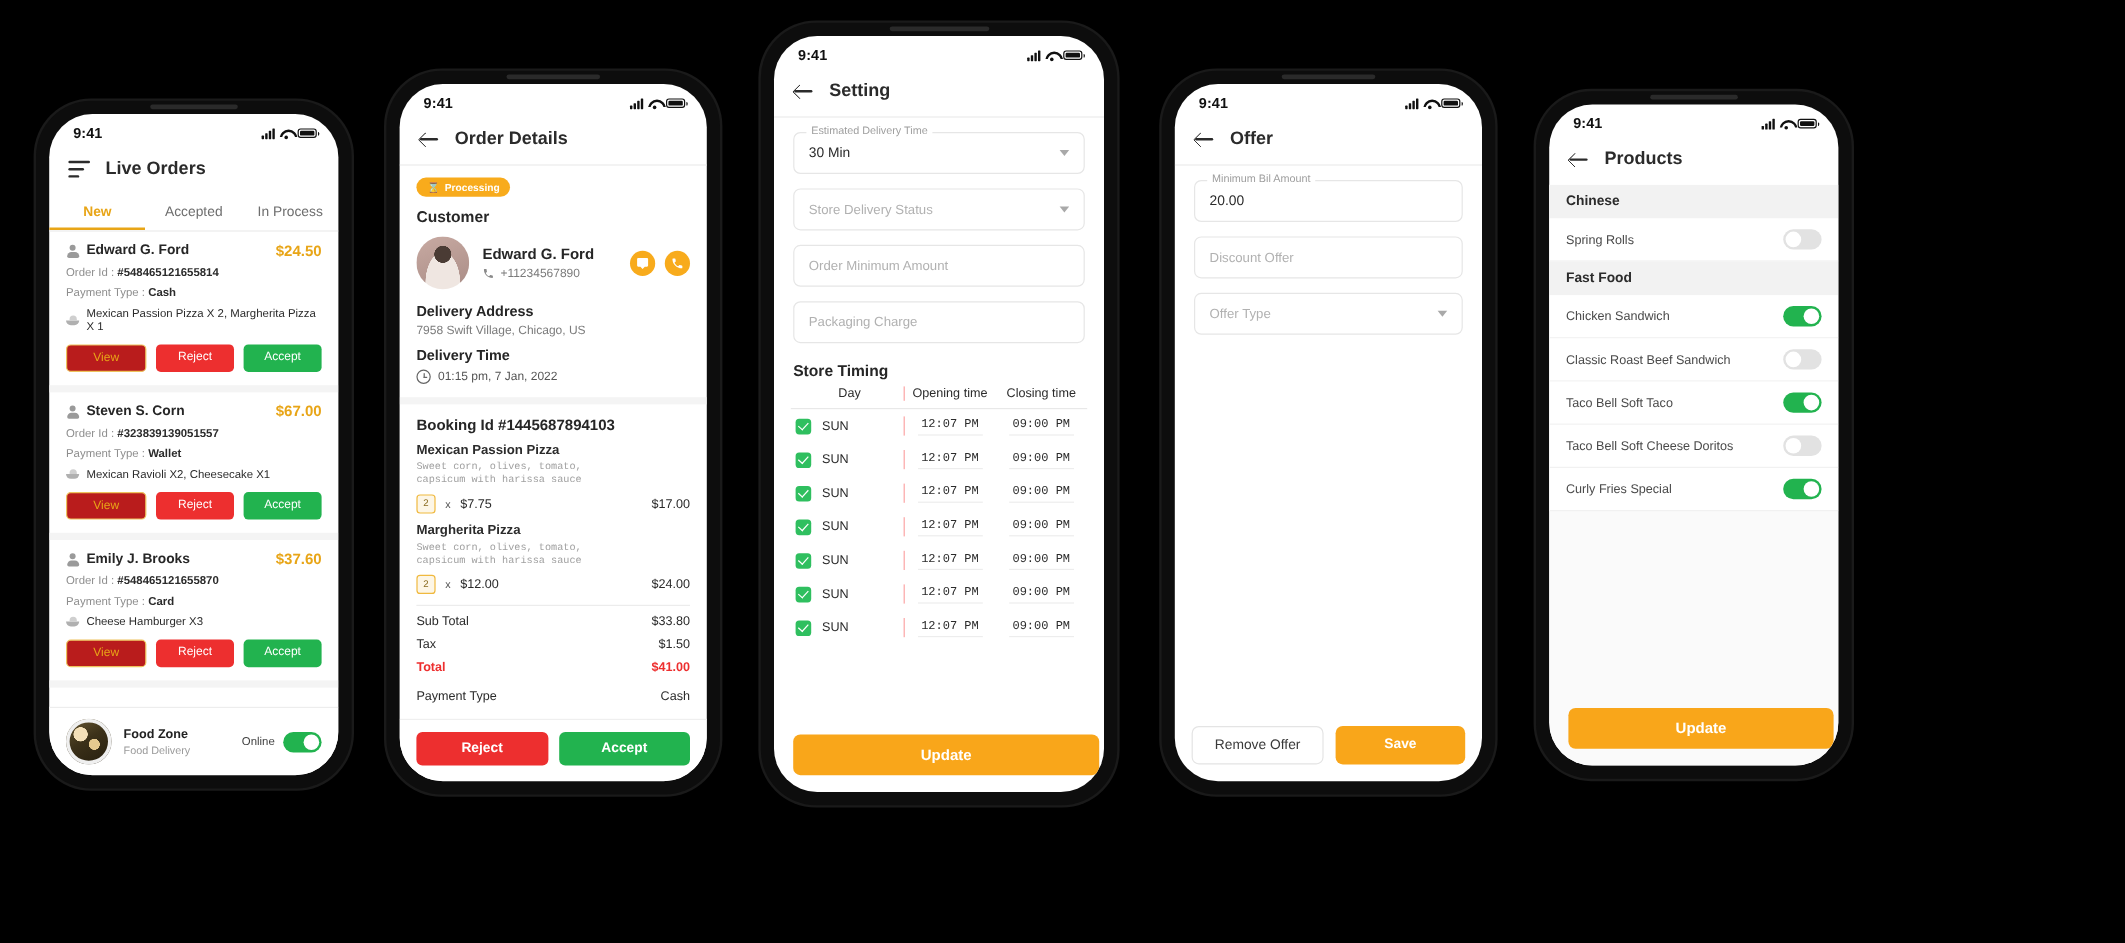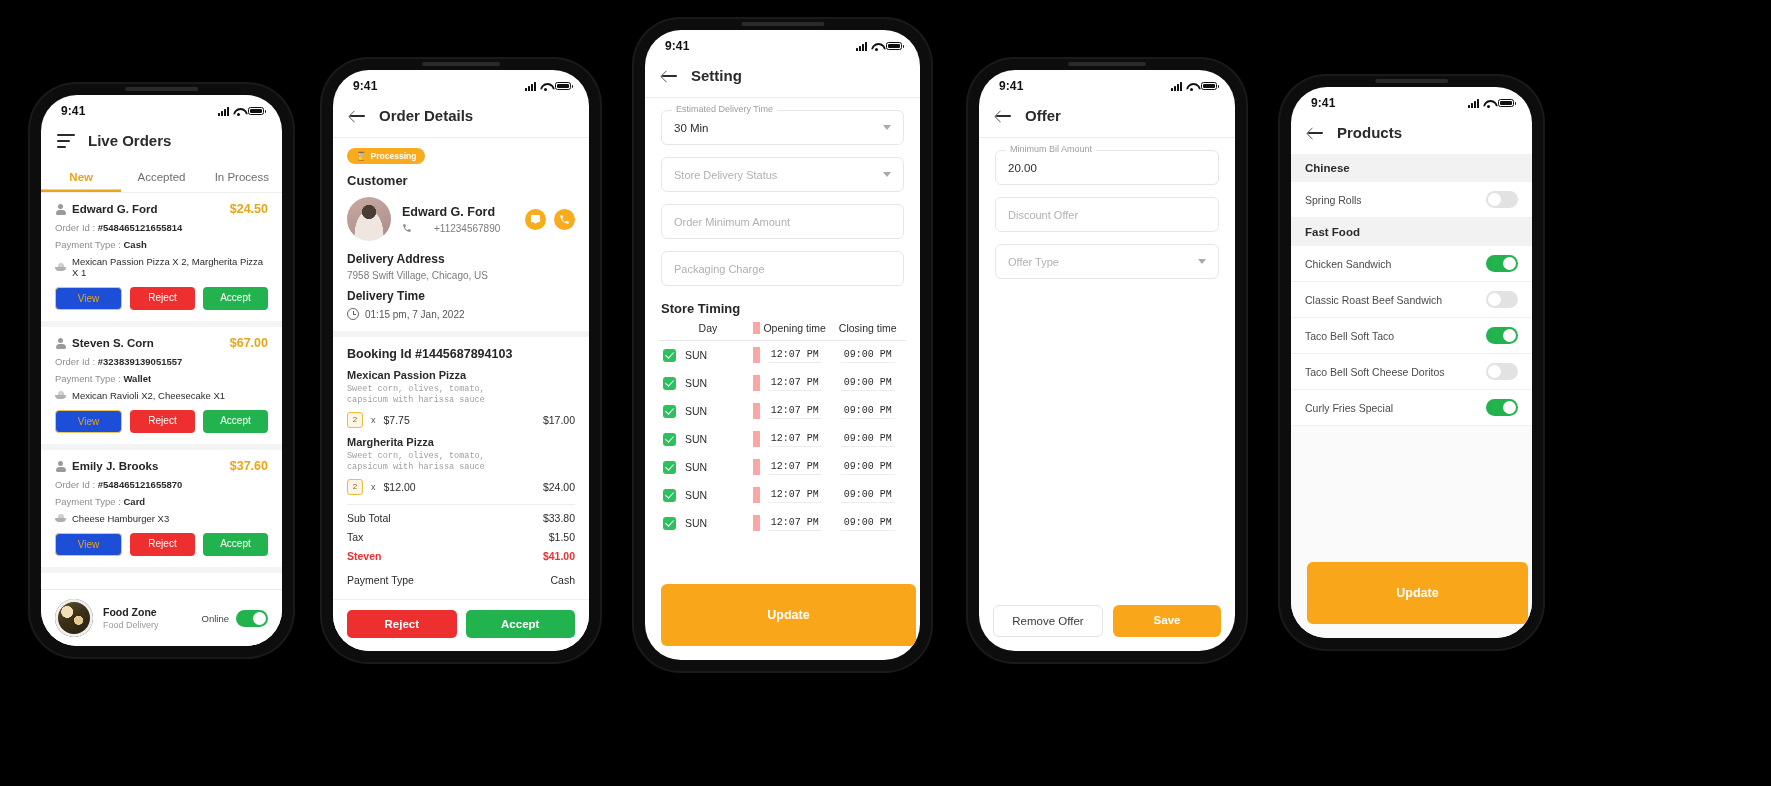--- a/index.html
+++ b/index.html
@@ -93,21 +93,21 @@
   
   .order-card { padding: 9px 14px 11px 14px; border-bottom:6px solid #f4f4f4; }
   .oc-top { display:flex; align-items:center; justify-content:space-between; }
   .oc-name { display:flex; align-items:center; gap:6px; font-size:11.5px; font-weight:700; color:#262626; }
   .oc-amt { font-size:12.5px; font-weight:700; color:#e8a517; }
   .oc-line { font-size:9.5px; color:#8e8e8e; margin-top:6px; }
   .oc-line b { color:#2b2b2b; font-weight:600; }
   .oc-items { display:flex; align-items:center; gap:6px; font-size:9.5px; color:#2b2b2b; margin-top:6px; }
   .oc-btns { display:flex; gap:8px; margin-top:9px; }
   .btn { flex:1; text-align:center; font-size:10px; padding:5px 0; border-radius:4px; cursor:pointer; }
-  .btn-view { color:#e8a517; border:1px solid #eec25c; background:#1d4ed8; }
+  .btn-view { color:#e8a517; border:1px solid #eec25c; background:#b91c1c; }
   .btn-reject { color:#fff; background:#ed2f2f; }
   .btn-accept { color:#fff; background:#22b34f; }
 
   .ico-person { width:11px;height:11px;position:relative;flex:none;}
   .ico-person::before{content:"";position:absolute;left:3px;top:0;width:5px;height:5px;background:#9a9a9a;border-radius:50%;}
   .ico-person::after{content:"";position:absolute;left:0.5px;top:6px;width:10px;height:5.5px;background:#9a9a9a;border-radius:5px 5px 2px 2px;}
   .ico-food { width:11px;height:11px;position:relative;flex:none;}
   .ico-food::before{content:"";position:absolute;left:0;top:5px;width:11px;height:4px;background:#b0b0b0;border-radius:0 0 5px 5px;}
   .ico-food::after{content:"";position:absolute;left:2.5px;top:1px;width:6px;height:4px;background:#cfcfcf;border-radius:4px 4px 0 0;}
 
@@ -146,21 +146,21 @@
   .cust-row { display:flex; align-items:center; gap:11px; padding: 9px 14px 0 14px;}
   .cust-photo {
     width:44px;height:44px;border-radius:50%;flex:none;
     background:
       radial-gradient(circle at 50% 34%, #4a3b34 0 19%, transparent 20%),
       radial-gradient(ellipse at 50% 88%, #efe6e1 0 46%, transparent 47%),
       linear-gradient(160deg,#c8aaa2,#a98c86);
   }
   .cust-info { flex:1; }
   .cust-name { font-size:12.5px;font-weight:700;color:#262626; }
-  .cust-phone { display:flex;align-items:center;gap:22px;font-size:10px;color:#7b7b7b;margin-top:4px;}
+  .cust-phone { display:flex;align-items:center;gap:5px;font-size:10px;color:#7b7b7b;margin-top:4px;}
   .cust-actions { display:flex;gap:8px; }
   .circ-btn { width:21px;height:21px;border-radius:50%;background:#f8ab1c;display:flex;align-items:center;justify-content:center;cursor:pointer;}
   .circ-btn svg { width:11px;height:11px;fill:#fff; }
   .dd-block { padding: 11px 14px 0 14px; }
   .dd-label { font-size:12px;font-weight:700;color:#262626; }
   .dd-value { font-size:10px;color:#7b7b7b;margin-top:4px; }
   .dd-time { display:flex;align-items:center;gap:6px;font-size:10px;color:#555;margin-top:5px;}
   .ico-clock { width:12px;height:12px;border:1.3px solid #666;border-radius:50%;position:relative;flex:none;}
   .ico-clock::before{content:"";position:absolute;left:4.6px;top:2px;width:1.2px;height:4px;background:#666;}
   .ico-clock::after{content:"";position:absolute;left:5px;top:5.2px;width:3.4px;height:1.2px;background:#666;}
@@ -201,34 +201,34 @@
   .caret { position:absolute; right:12px; width:0;height:0;
     border-left:4.5px solid transparent;border-right:4.5px solid transparent;border-top:5px solid #a9a9a9;}
 
   .sec-title { font-size:13px;font-weight:700;color:#262626;padding:3px 16px 0;}
   
   .ttable { padding: 6px 14px 0; }
   .trow { display:flex; align-items:center; }
   .thead { border-bottom:1px solid #e8e8e8; padding-bottom:6px; }
   .tc { font-size:10.5px; color:#2b2b2b; text-align:center; }
   .tc.day { width:38%; display:flex;align-items:center;gap:9px; padding-left:4px; }
-  .tc.opening { width:31%; border-left:7px solid #fca5a5; }
+  .tc.opening { width:31%; border-left:1px solid #fca5a5; }
   .tc.closing { width:31%; }
   .thead .tc { font-weight:500; justify-content:center; }
   .thead .tc.day { justify-content:center; display:block; }
   .trow.data { padding: 6px 0; }
   .chk { width:13px;height:13px;border-radius:3px;background:#2fbf5f;position:relative;flex:none;cursor:pointer;}
   .chk::after{content:"";position:absolute;left:4px;top:1.5px;width:3.5px;height:7px;border-right:1.8px solid #fff;border-bottom:1.8px solid #fff;transform:rotate(42deg);}
   .time-pill { font-size:10px;color:#2b2b2b;border-bottom:1px solid #ededed;padding-bottom:2px;display:inline-block;min-width:54px;font-family:Liberation Mono, monospace;}
 
   
   .primary-btn {
     position:absolute;bottom:14px;left:16px;right:4px;
     background:#f9a61a;color:#fff;text-align:center;font-size:12.5px;font-weight:700;
-    padding:24px 0;border-radius:6px;cursor:pointer;margin-top:32px;
+    padding:10px 0;border-radius:6px;cursor:pointer;margin-top:32px;
   }
   .dual-bottom { position:absolute;bottom:14px;left:14px;right:14px;display:flex;gap:10px;}
   .db { flex:1;text-align:center;font-size:11.5px;padding:9px 0;border-radius:6px;cursor:pointer;}
   .db.ghost { background:#fff;color:#3a3a3a;border:1px solid #e4e4e4; }
   .db.solid { background:#f9a61a;color:#fff;font-weight:700; }
 
   
   .cat-head { background:#f2f2f2; font-size:11.5px;font-weight:700;color:#2b2b2b;padding:8px 14px; }
   .prod-row { display:flex;align-items:center;justify-content:space-between;padding:9px 14px;border-bottom:1px solid #f1f1f1;}
   .prod-name { font-size:10.5px;color:#4a4a4a; }
@@ -468,21 +468,21 @@
 
         <div class="tot-row">
           <span>Sub Total</span>
           <span>$33.80</span>
         </div>
         <div class="tot-row">
           <span>Tax</span>
           <span>$1.50</span>
         </div>
         <div class="tot-row bold" style="color:#ed2f2f">
-          <span>Steven</span>
+          <span>Total</span>
           <span>$41.00</span>
         </div>
         <div class="tot-row" style="padding-top:12px">
           <span>Payment Type</span>
           <span>Cash</span>
         </div>
 
         <div class="bottom-actions">
           <div class="bbtn reject">Reject</div>
           <div class="bbtn accept">Accept</div>

